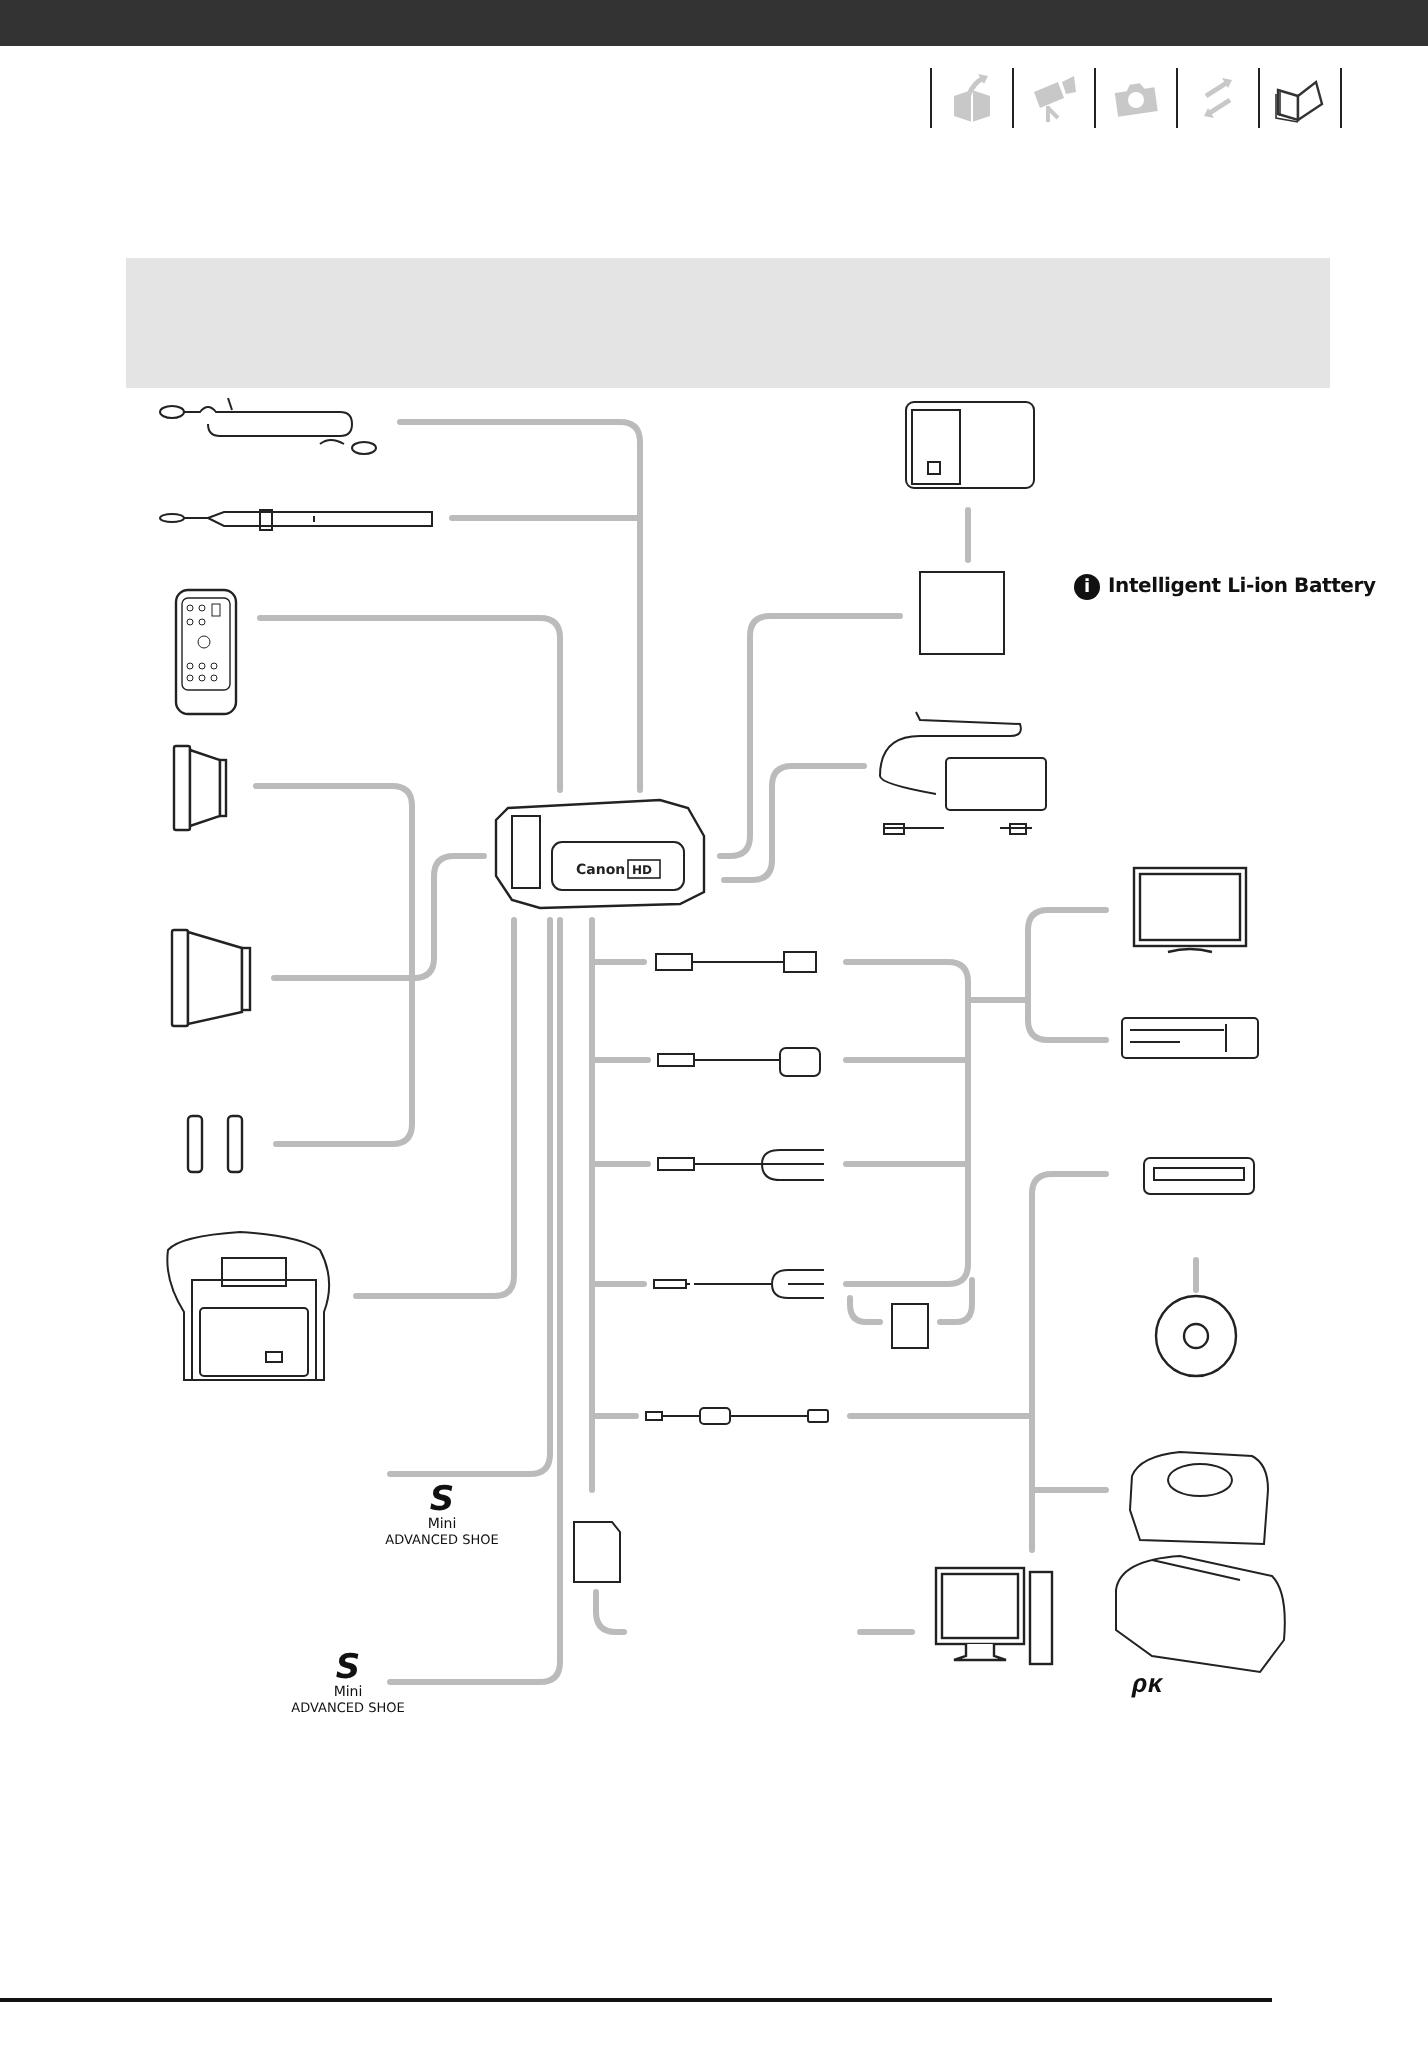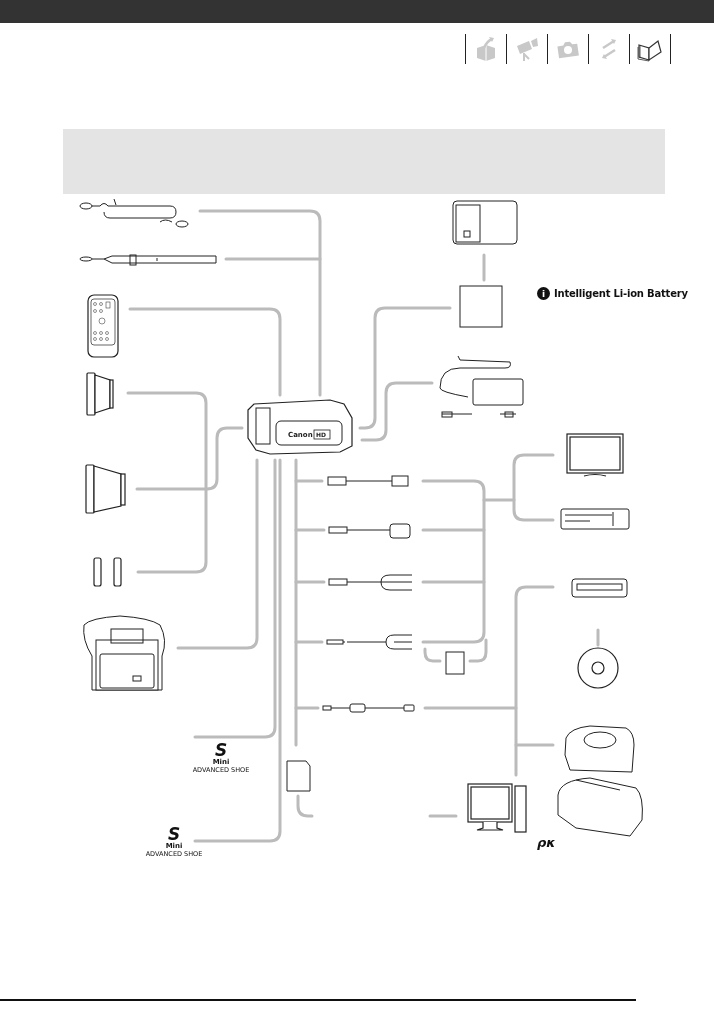--- a/index.html
+++ b/index.html
@@ -8,25 +8,25 @@
     .nav-icons { position: absolute; left: 465px; top: 34px; height: 30px; display: flex; }
     .nav-icon { width: 40px; height: 30px; border-left: 1px solid #222; display: flex; align-items: center; justify-content: center; }
     .nav-icon:last-child { border-right: 1px solid #222; }
     .nav-icon svg { width: 28px; height: 26px; }
     .graybox { position: absolute; left: 63px; top: 129px; width: 602px; height: 65px; background: #e4e4e4; }
     .diagram { position: absolute; left: 0; top: 0; width: 714px; height: 1032px; }
     .lbl { position: absolute; font-family: "DejaVu Sans", sans-serif; color: #111; }
     .battery-label { left: 537px; top: 287px; font-size: 10px; font-weight: bold; letter-spacing: -0.2px; display: flex; align-items: center; gap: 4px; white-space: nowrap; }
     .battery-label .dot { width: 13px; height: 13px; border-radius: 50%; background: #111; color: #fff; font-size: 9px; display: inline-flex; align-items: center; justify-content: center; font-weight: bold; }
     .shoe { text-align: center; font-size: 6.5px; line-height: 8px; font-weight: normal; }
-    .shoe .mini { font-weight: bold; font-size: 7px; display: block; }
+    .shoe .mini { font-weight: normal; font-size: 7px; display: block; }
     .shoe .logo { font-size: 17px; font-weight: bold; font-style: italic; line-height: 16px; display: block; }
     .shoe1 { left: 185px; top: 742px; width: 72px; }
     .shoe2 { left: 138px; top: 826px; width: 72px; }
-    .pictbridge { left: 537px; top: 835px; font-size: 13px; font-style: italic; font-weight: bold; }
+    .pictbridge { left: 566px; top: 835px; font-size: 13px; font-style: italic; font-weight: bold; font-family: Liberation Mono, monospace; }
     .footer-rule { position: absolute; left: 0; top: 999px; width: 636px; height: 2px; background: #111; }
   </style>
 </head>
 <body>
 
 <div class="topbar"></div>
 
 <div class="nav-icons">
   <div class="nav-icon">
     <svg viewBox="0 0 28 26">

